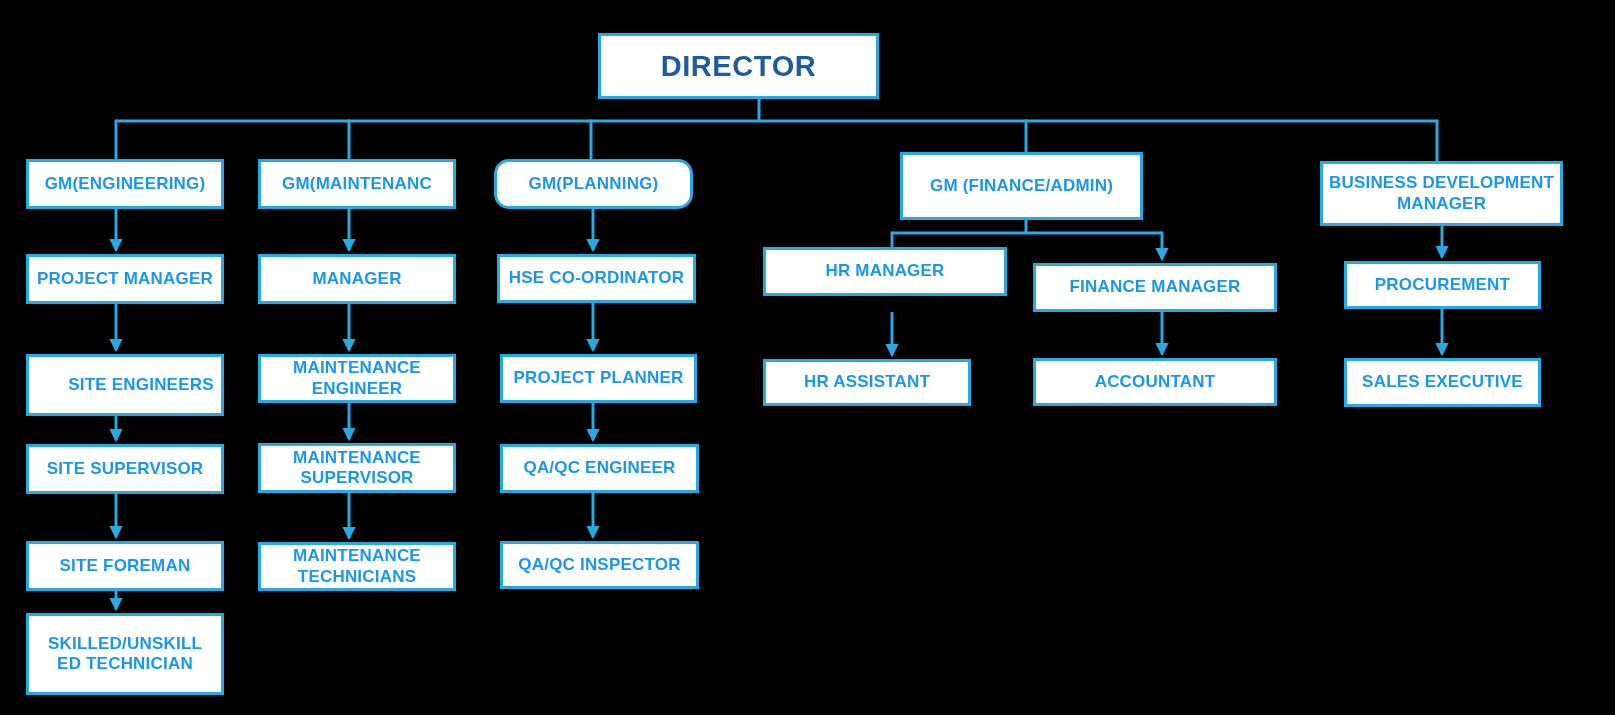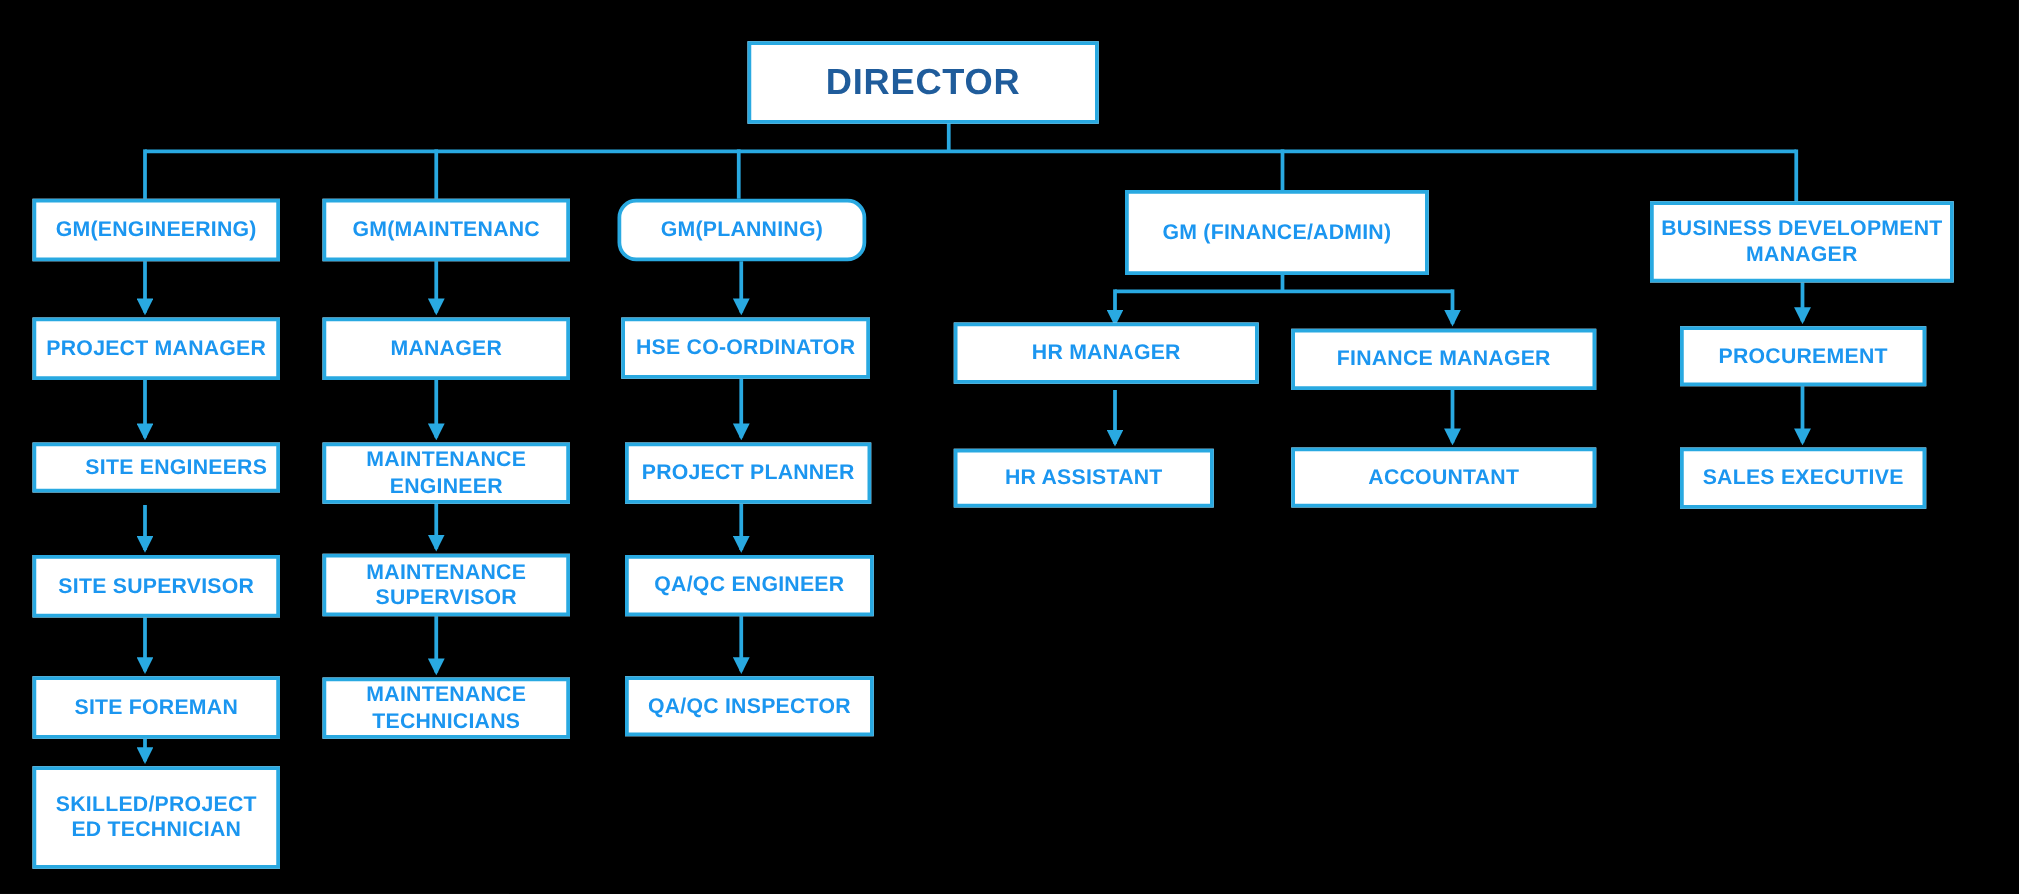--- a/index.html
+++ b/index.html
@@ -95,43 +95,43 @@
     <line class="c" x1="1162" y1="312" x2="1162" y2="354" marker-end="url(#arrow)"></line>
 
     <line class="c" x1="1442" y1="226" x2="1442" y2="257" marker-end="url(#arrow)"></line>
     <line class="c" x1="1442" y1="309" x2="1442" y2="354" marker-end="url(#arrow)"></line>
   </svg>
 
   <div class="node node--director" style="left:598px;top:19px;width:281px;height:66px;margin-top:14px;">DIRECTOR</div>
 
   <div class="node" style="left:26px;top:159px;width:198px;height:50px;">GM(ENGINEERING)</div>
   <div class="node" style="left:26px;top:254px;width:198px;height:50px;">PROJECT MANAGER</div>
-  <div class="node" style="left:26px;top:354px;width:198px;height:40px;padding-left:32px;">SITE ENGINEERS</div>
+  <div class="node" style="left:26px;top:354px;width:198px;height:62px;padding-left:32px;">SITE ENGINEERS</div>
   <div class="node" style="left:26px;top:444px;width:198px;height:50px;">SITE SUPERVISOR</div>
   <div class="node" style="left:26px;top:541px;width:198px;height:50px;text-align:center;">SITE FOREMAN</div>
-  <div class="node" style="left:26px;top:613px;width:198px;height:82px;">SKILLED/PROJECT
+  <div class="node" style="left:26px;top:613px;width:198px;height:82px;">SKILLED/UNSKILL
 ED TECHNICIAN</div>
 
   <div class="node" style="left:258px;top:159px;width:198px;height:50px;">GM(MAINTENANC</div>
   <div class="node" style="left:258px;top:254px;width:198px;height:50px;">MANAGER</div>
   <div class="node" style="left:258px;top:354px;width:198px;height:49px;">MAINTENANCE
 ENGINEER</div>
   <div class="node" style="left:258px;top:443px;width:198px;height:50px;">MAINTENANCE
 SUPERVISOR</div>
   <div class="node" style="left:258px;top:542px;width:198px;height:49px;">MAINTENANCE
 TECHNICIANS</div>
 
   <div class="node" style="left:494px;top:159px;width:199px;height:50px;border-radius:15px;">GM(PLANNING)</div>
   <div class="node" style="left:497px;top:254px;width:199px;height:49px;">HSE CO-ORDINATOR</div>
   <div class="node" style="left:500px;top:354px;width:197px;height:49px;">PROJECT PLANNER</div>
   <div class="node" style="left:500px;top:444px;width:199px;height:49px;">QA/QC ENGINEER</div>
   <div class="node" style="left:500px;top:541px;width:199px;height:48px;">QA/QC INSPECTOR</div>
 
   <div class="node" style="left:900px;top:152px;width:243px;height:68px;">GM (FINANCE/ADMIN)</div>
-  <div class="node" style="left:763px;top:258px;width:244px;height:49px;">HR MANAGER</div>
+  <div class="node" style="left:763px;top:247px;width:244px;height:49px;">HR MANAGER</div>
   <div class="node" style="left:1033px;top:263px;width:244px;height:49px;">FINANCE MANAGER</div>
   <div class="node" style="left:763px;top:359px;width:208px;height:47px;">HR ASSISTANT</div>
   <div class="node" style="left:1033px;top:358px;width:244px;height:48px;">ACCOUNTANT</div>
 
   <div class="node" style="left:1320px;top:161px;width:243px;height:65px;">BUSINESS DEVELOPMENT
 MANAGER</div>
   <div class="node" style="left:1344px;top:261px;width:197px;height:48px;">PROCUREMENT</div>
   <div class="node" style="left:1344px;top:358px;width:197px;height:49px;">SALES EXECUTIVE</div>
 
 </div>

